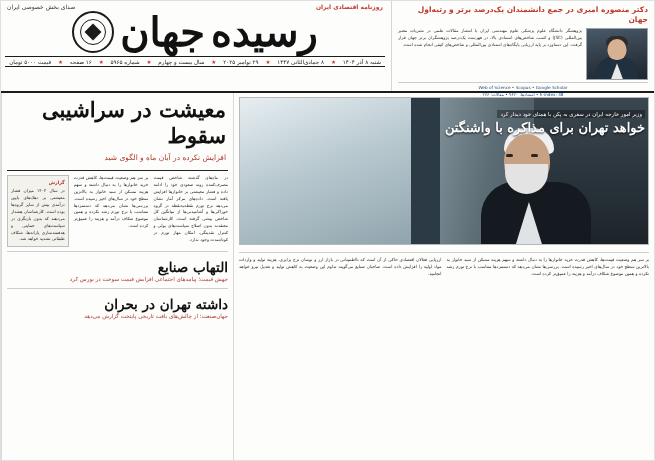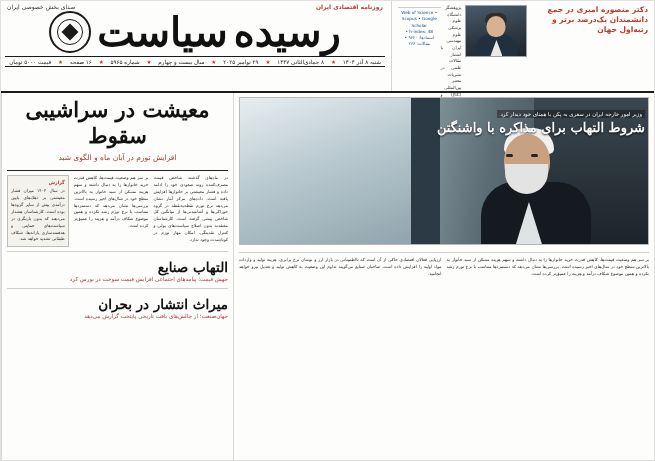--- a/index.html
+++ b/index.html
@@ -23,21 +23,21 @@
     height: 92px;
     border-bottom: 2px solid #1b1b1b;
     display: flex;
     flex-direction: row;
     align-items: stretch;
   }
   .masthead-left {
     width: 262px;
     padding: 4px 6px 2px 6px;
     display: flex;
-    flex-direction: row;
+    flex-direction: column;
   }
   .promo-head {
     font-size: 7.5px;
     color: #c0392b;
     font-weight: bold;
     text-align: right;
     line-height: 1.35;
     margin-bottom: 3px;
   }
   .promo-body {
@@ -198,21 +198,21 @@
   .col-mid {
     flex: 1;
     padding: 4px 5px 0 5px;
     display: flex;
     flex-direction: column;
     border-left: 1px solid #d8d8d8;
   }
 
   
   .lead-head {
-    text-align: center;
+    text-align: right;
     direction: rtl;
     padding: 0 2px 3px 2px;
   }
   .lead-head h1 {
     margin: 0;
     font-size: 21px;
     font-weight: bold;
     color: #111;
     line-height: 1.25;
     font-family: "DejaVu Serif", "Liberation Serif", serif;
@@ -397,21 +397,21 @@
       </div>
     </div>
 
     <div class="masthead-right">
       <div class="top-slogan">
         <span class="red">روزنامه اقتصادی ایران</span>
         <span>صدای بخش خصوصی ایران</span>
       </div>
       <div class="logo-row">
         <span class="logo-title">رسیده</span>
-        <span class="logo-title">سیاست</span>
+        <span class="logo-title">جهان</span>
         <span class="logo-emblem"></span>
       </div>
       <div class="dateline">
         <span>شنبه ۸ آذر ۱۴۰۴</span>
         <span class="star">★</span>
         <span>۸ جمادی‌الثانی ۱۴۴۷</span>
         <span class="star">★</span>
         <span>۲۹ نوامبر ۲۰۲۵</span>
         <span class="star">★</span>
         <span>سال بیست و چهارم</span>
@@ -436,51 +436,51 @@
           <div class="man-body"></div>
           <div class="man-shirt"></div>
           <div class="man-hair"></div>
           <div class="man-head"></div>
           <div class="man-beard"></div>
           <div class="man-eye1"></div>
           <div class="man-eye2"></div>
         </div>
         <div class="cap-box">
           <span class="cap-kicker">وزیر امور خارجه ایران در سفری به پکن با همتای خود دیدار کرد</span>
-          <div class="cap-head">شروط التهاب برای مذاکره با واشنگتن</div>
+          <div class="cap-head">خواهد تهران برای مذاکره با واشنگتن</div>
         </div>
       </div>
       <hr class="rule">
       <div class="three-col">
         <div class="c">بر سر هم وضعیت قیمت‌ها، کاهش قدرت خرید خانوارها را به دنبال داشته و سهم هزینه مسکن از سبد خانوار به بالاترین سطح خود در سال‌های اخیر رسیده است. بررسی‌ها نشان می‌دهد که دستمزدها متناسب با نرخ تورم رشد نکرده و همین موضوع شکاف درآمد و هزینه را عمیق‌تر کرده است.</div>
         <div class="c">ارزیابی فعالان اقتصادی حاکی از آن است که نااطمینانی در بازار ارز و نوسان نرخ برابری، هزینه تولید و واردات مواد اولیه را افزایش داده است. صاحبان صنایع می‌گویند تداوم این وضعیت به کاهش تولید و تعدیل نیرو خواهد انجامید.</div>
       </div>
     </div>
 
     <div class="col-right">
       <div class="lead-head">
         <h1>معیشت در سراشیبی سقوط</h1>
-        <div class="lead-sub">افزایش تورم در آبان ماه و الگوی شبد</div>
+        <div class="lead-sub">افزایش نکرده در آبان ماه و الگوی شبد</div>
       </div>
       <hr class="rule-dark">
       <div class="three-col">
         <div class="c">در ماه‌های گذشته شاخص قیمت مصرف‌کننده روند صعودی خود را ادامه داده و فشار معیشتی بر خانوارها افزایش یافته است. داده‌های مرکز آمار نشان می‌دهد نرخ تورم نقطه‌به‌نقطه در گروه خوراکی‌ها و آشامیدنی‌ها از میانگین کل شاخص پیشی گرفته است. کارشناسان معتقدند بدون اصلاح سیاست‌های پولی و کنترل نقدینگی، امکان مهار تورم در کوتاه‌مدت وجود ندارد.</div>
         <div class="c">بر سر هم وضعیت قیمت‌ها، کاهش قدرت خرید خانوارها را به دنبال داشته و سهم هزینه مسکن از سبد خانوار به بالاترین سطح خود در سال‌های اخیر رسیده است. بررسی‌ها نشان می‌دهد که دستمزدها متناسب با نرخ تورم رشد نکرده و همین موضوع شکاف درآمد و هزینه را عمیق‌تر کرده است.</div>
         <div class="c narrow boxed">
           <span class="bhead">گزارش</span>
           <span>در سال ۱۴۰۴ میزان فشار معیشتی بر دهک‌های پایین درآمدی بیش از سایر گروه‌ها بوده است. کارشناسان هشدار می‌دهند که بدون بازنگری در سیاست‌های حمایتی و هدفمندسازی یارانه‌ها، شکاف طبقاتی تشدید خواهد شد.</span>
         </div>
       </div>
 
       <hr class="rule">
       <div class="sec-title">التهاب صنایع</div>
       <div class="sec-sub">جهش قیمت؛ پیامدهای اجتماعی افزایش قیمت سوخت در بورس کرد</div>
 
       <hr class="rule">
-      <div class="sec-title">میراث انتشار در بحران</div>
+      <div class="sec-title">داشته تهران در بحران</div>
       <div class="sec-sub">جهان‌صنعت؛ از چالش‌های بافت تاریخی پایتخت گزارش می‌دهد</div>
     </div>
 
   </div>
 
   <div class="bottom">
 
     
 
     

